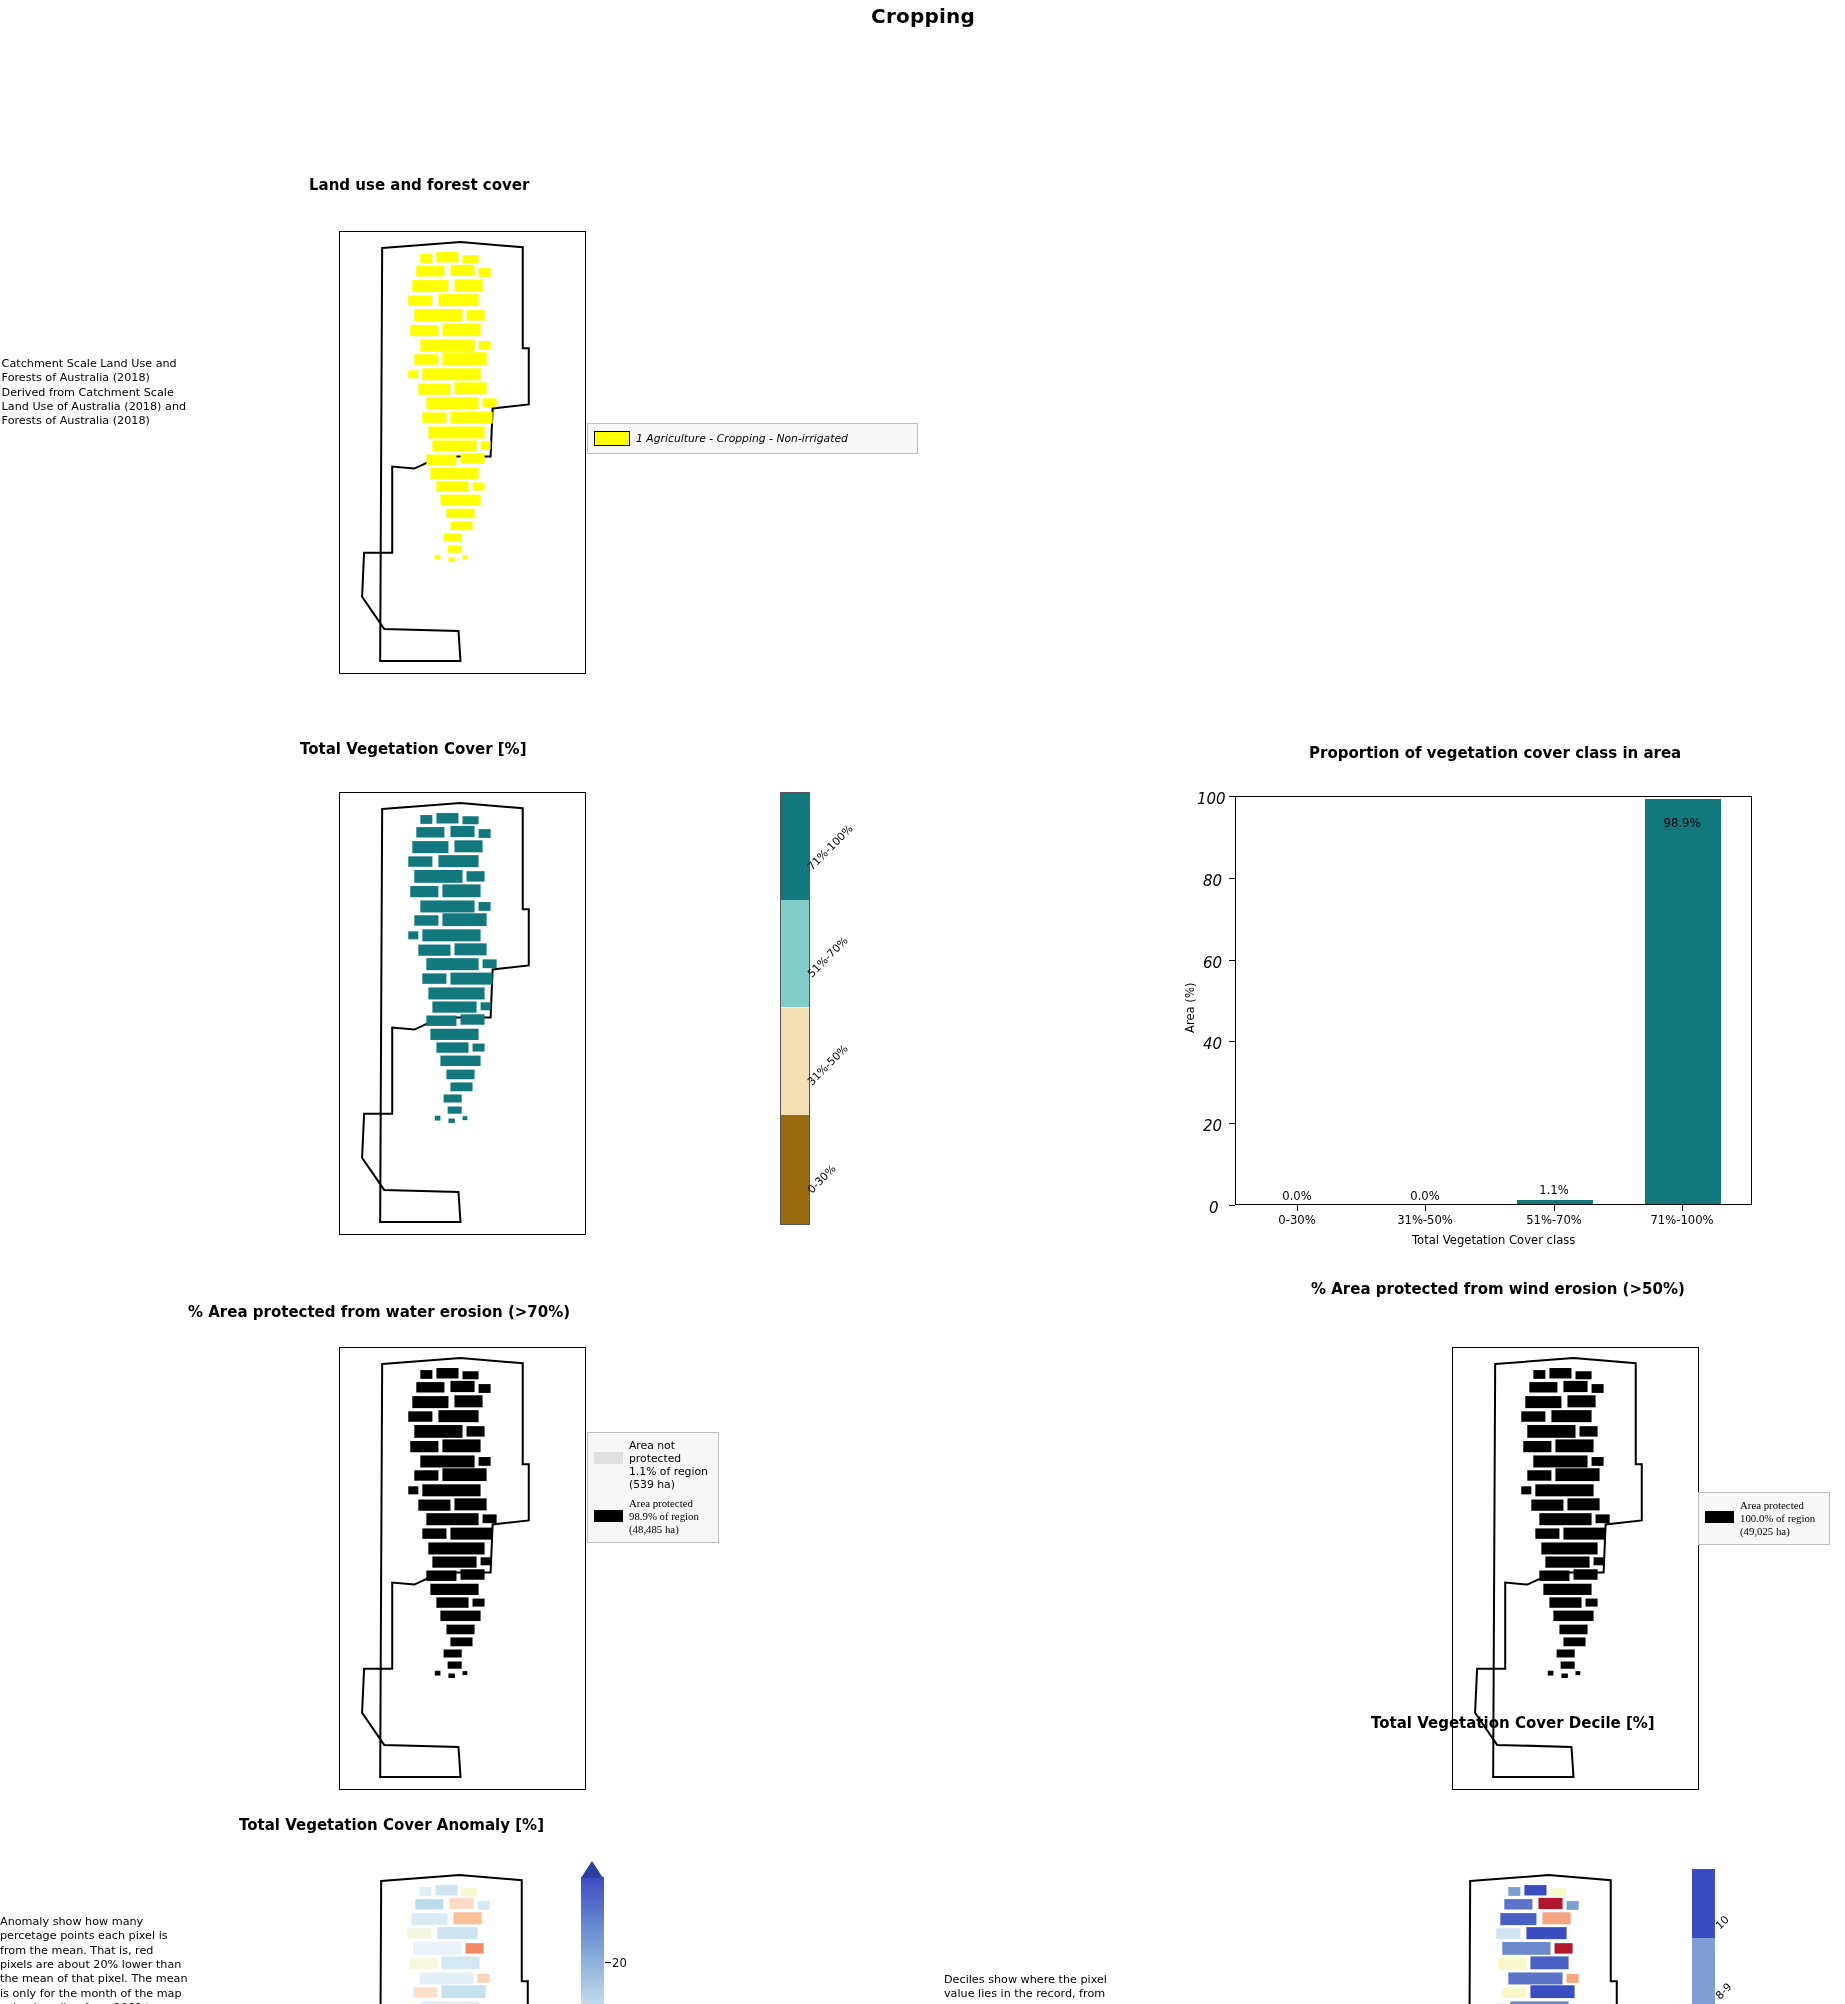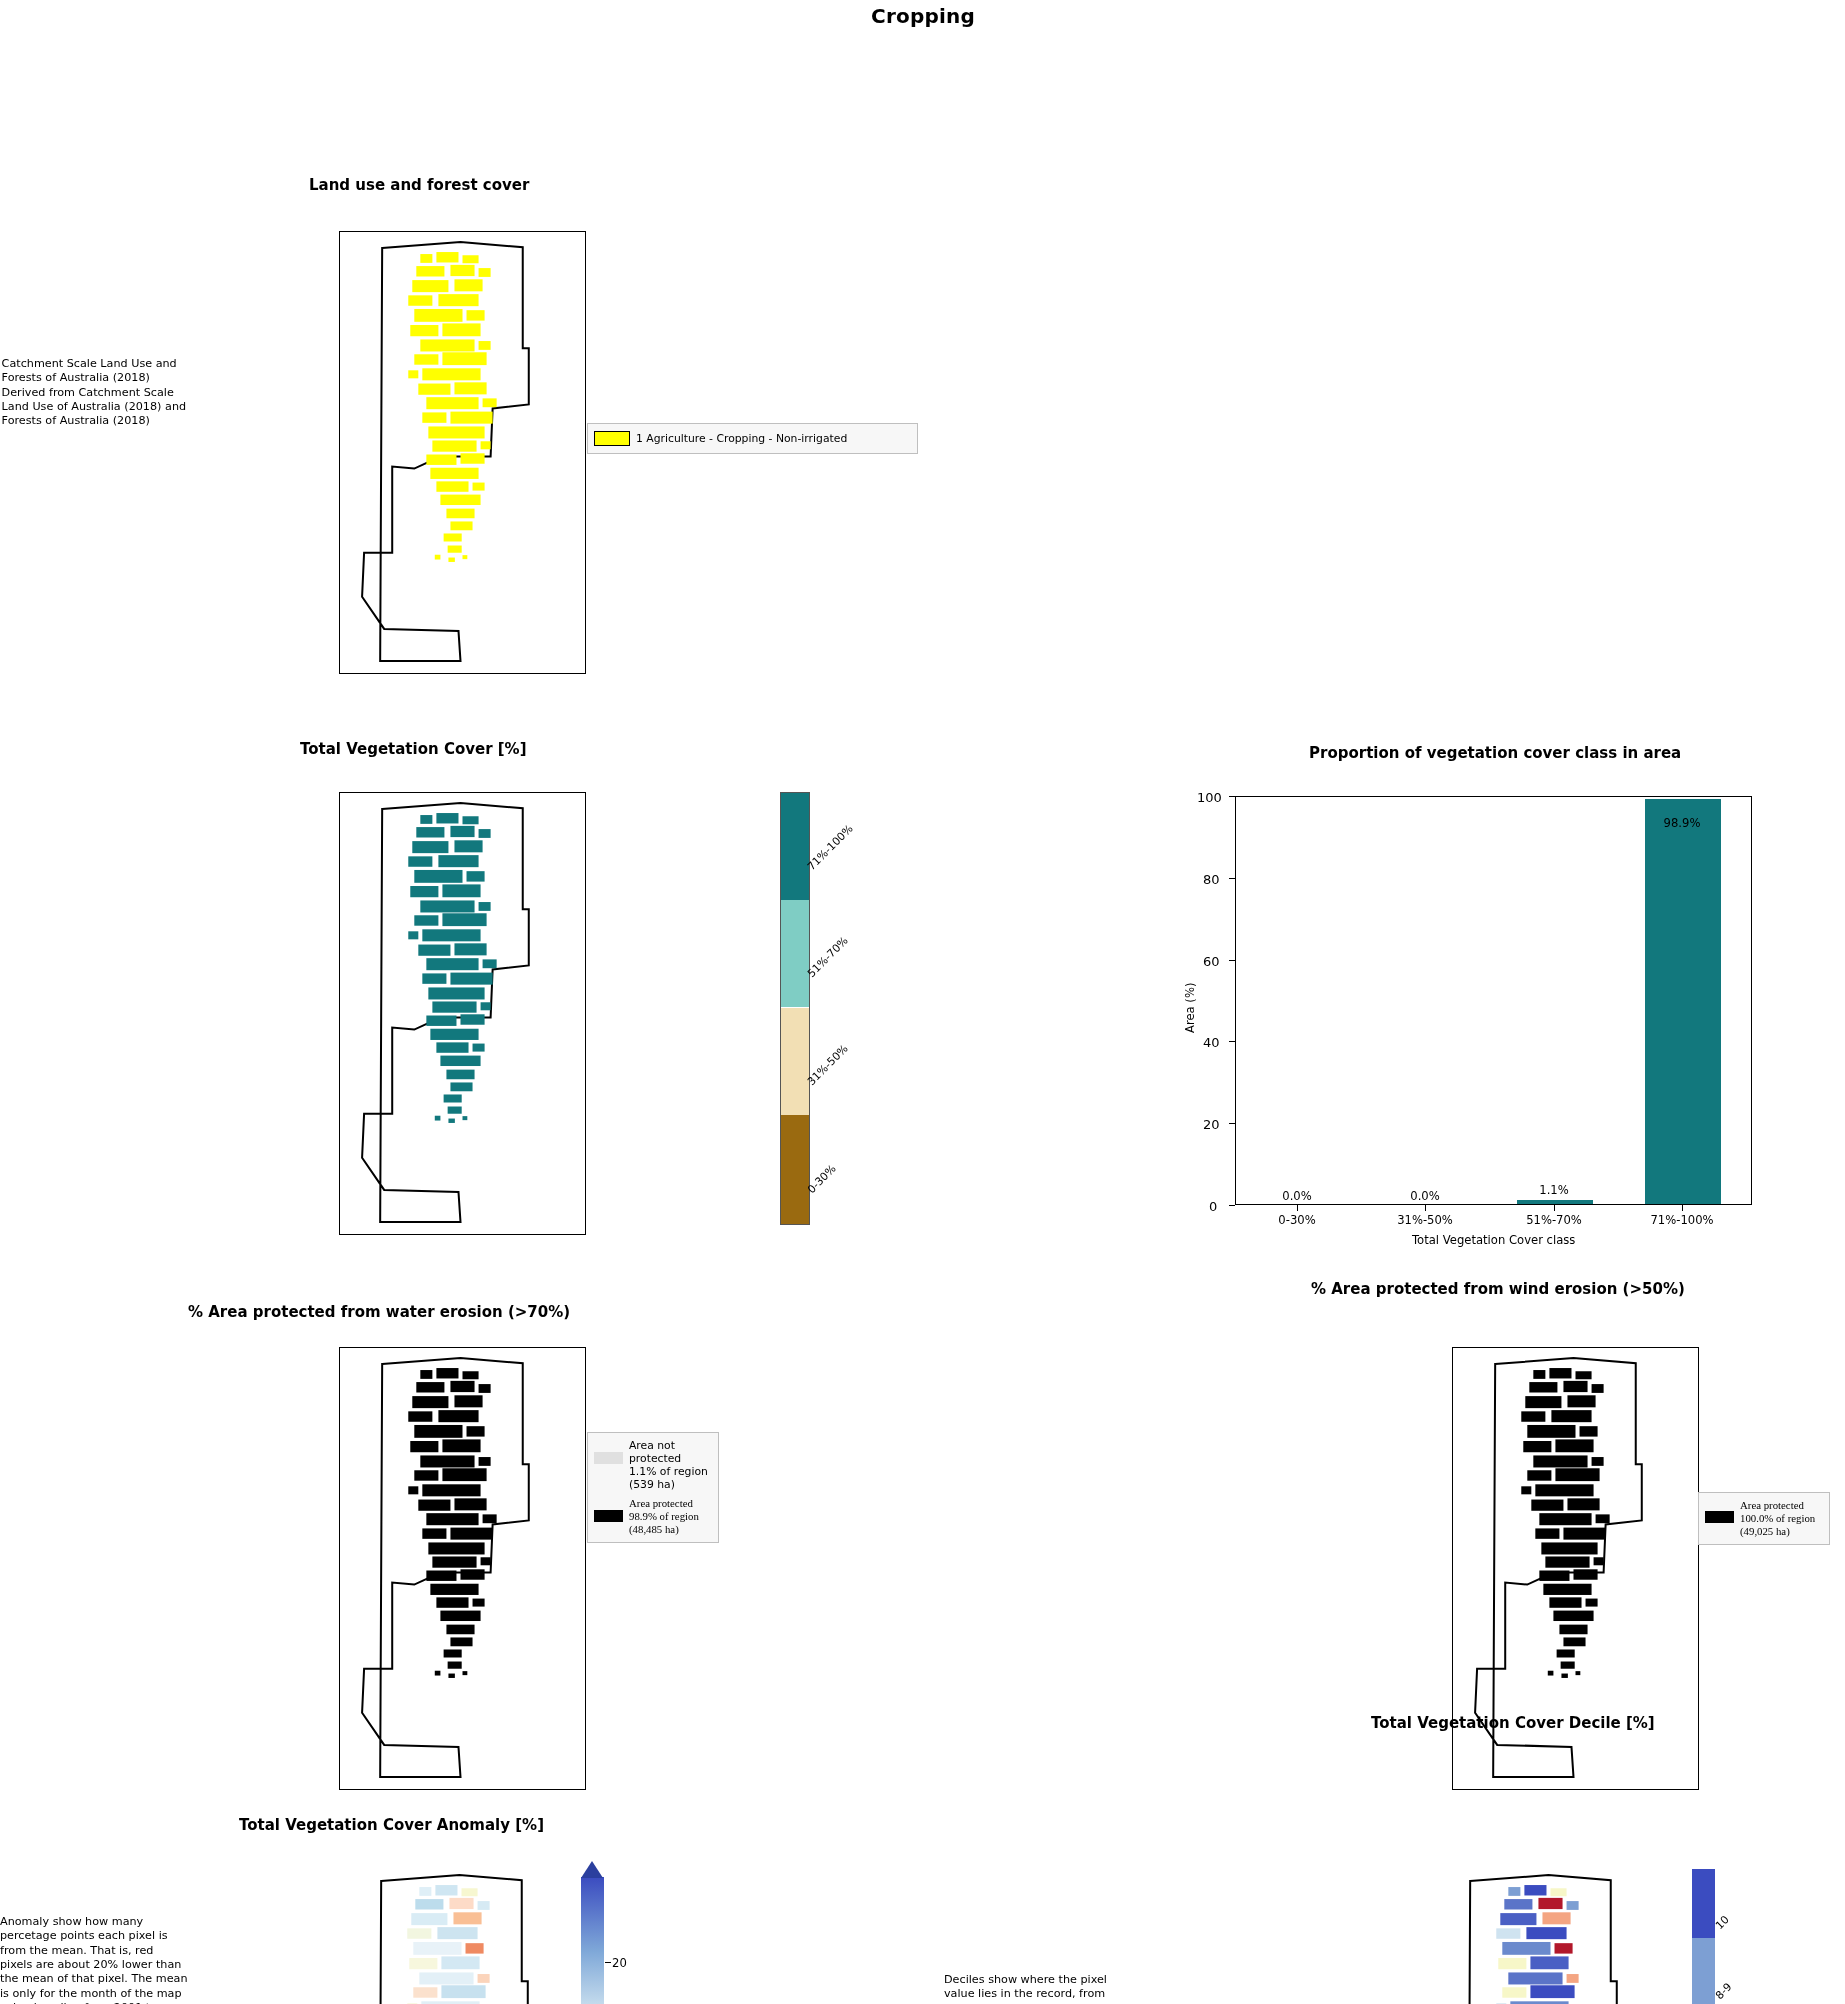--- a/index.html
+++ b/index.html
@@ -53,20 +53,21 @@
 
   
   .legend-box {
     position: absolute;
     border: 0.8px solid #bfbfbf;
     background: #f7f7f7;
     display: flex;
     align-items: center;
     padding: 4px 5.6px;
     box-sizing: border-box;
+    font-style: italic;
   }
   .legend-swatch {
     width: 34px; height: 13.6px;
     background: #ffff00;
     border: 0.4px solid #000;
     margin-right: 6.4px;
     flex: 0 0 auto;
   }
   .legend-text { font-size: 10.8px; white-space: nowrap; }
 
@@ -125,22 +126,23 @@
     background: #12787d;
   }
   .bar-label {
     position: absolute;
     font-size: 11.6px;
     white-space: nowrap;
     text-align: center;
   }
   .axis-tick {
     position: absolute;
-    font-size: 13px;
+    font-size: 15px;
     white-space: nowrap;
+    font-style: italic;
   }
   .axis-title {
     position: absolute;
     font-size: 11.6px;
     white-space: nowrap;
   }
   .axis-title.y {
     transform-origin: left top;
     transform: rotate(-90deg);
   }

